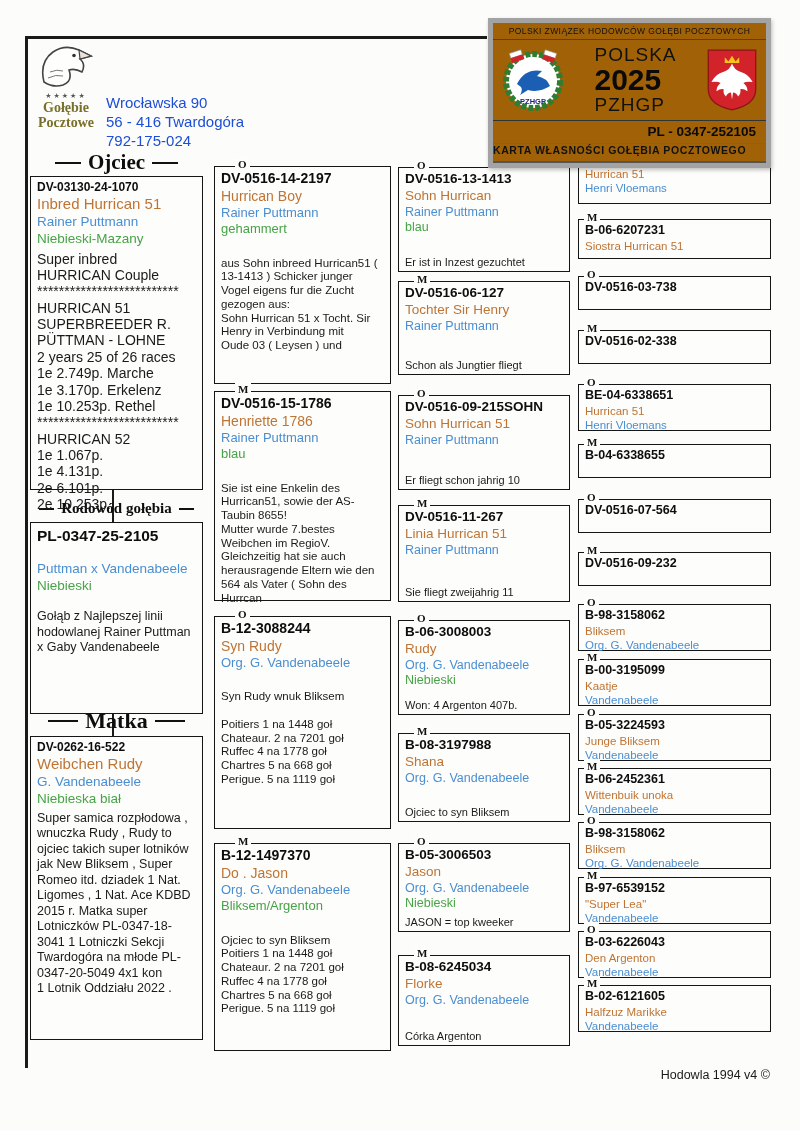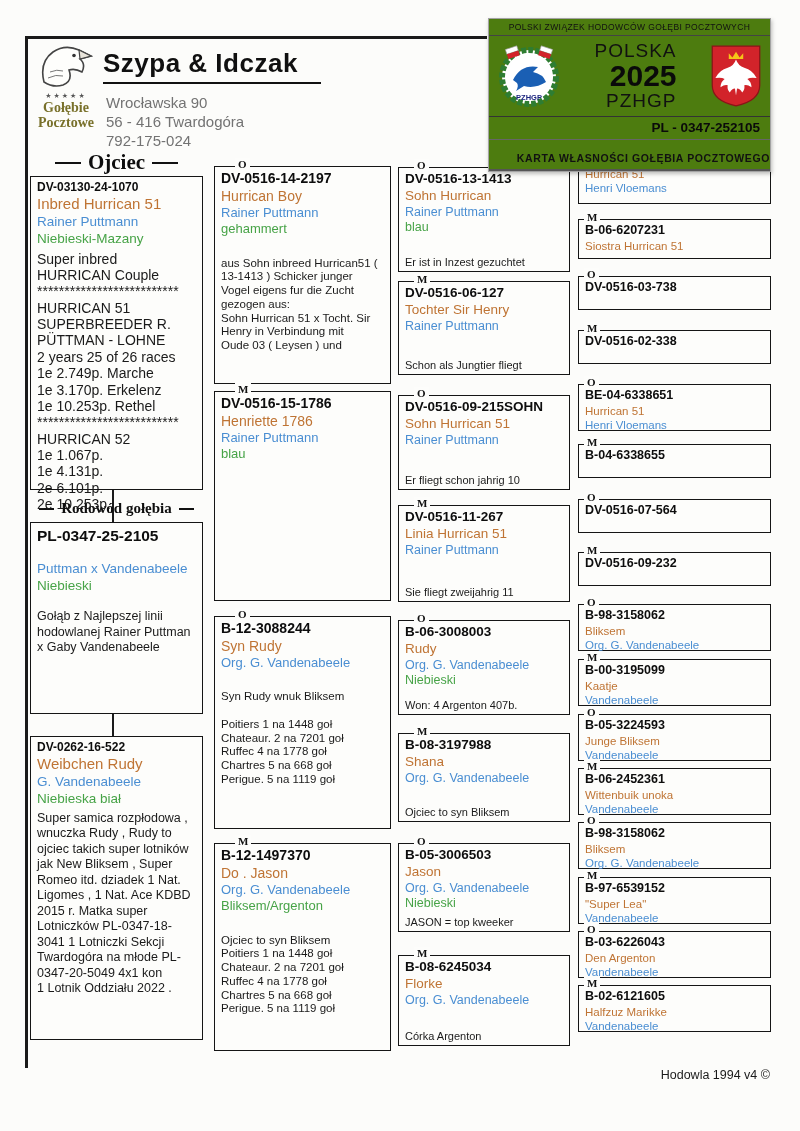--- a/index.html
+++ b/index.html
@@ -6,32 +6,32 @@
   html,body { background:#d9d9d9; }
   body { font-family:"Liberation Sans", sans-serif; }
   .page { position:relative; width:800px; height:1131px; background:#fcfcfa; overflow:hidden; margin:0 auto; }
   .frame-line { position:absolute; background:#1a1a1a; }
 
   
   .logo-wrap { position:absolute; left:30px; top:42px; width:72px; text-align:center; }
   .logo-stars { font-size:7px; letter-spacing:2px; color:#555; }
   .logo-name { font-family:"Liberation Serif", serif; font-weight:700; font-size:14px; color:#78702a; line-height:1.1; }
   .breeder-title { position:absolute; left:103px; top:48px; font-size:26px; font-weight:700; color:#101010; border-bottom:2.5px solid #111; padding-bottom:3px; width:218px; letter-spacing:0.5px; }
-  .addr { position:absolute; left:106px; font-size:15px; color:#737373; }
+  .addr { position:absolute; left:106px; font-size:15px; color:#1d4ed8; }
 
   
-  .badge { position:absolute; left:488px; top:18px; width:283px; background:#4d7c0f; border:1px solid #a3a3a3; box-shadow:1px 2px 4px rgba(0,0,0,.25); z-index:20; }
+  .badge { position:absolute; left:488px; top:18px; width:283px; background:#a16207; border:5px solid #a3a3a3; box-shadow:1px 2px 4px rgba(0,0,0,.25); z-index:20; }
   .badge-fed { font-size:8.5px; letter-spacing:.4px; text-align:center; padding:3px 2px; border-bottom:1px solid #444; color:#111; white-space:nowrap; overflow:hidden; }
   .badge-main { height:80px; display:flex; align-items:center; justify-content:space-between; padding:2px 8px; }
-  .badge-center { text-align:right; line-height:1.02; }
+  .badge-center { text-align:left; line-height:1.02; }
   .badge-country { font-size:19px; color:#111; letter-spacing:1px; }
   .badge-year { font-size:30px; font-weight:700; color:#0a0a0a; }
   .badge-org { font-size:19px; color:#111; letter-spacing:1px; }
   .badge-ringrow { display:flex; justify-content:flex-end; border-top:1.5px solid #333; padding:3px 10px 4px 10px; font-weight:700; font-size:13.5px; color:#0a0a0a; }
-  .badge-cardtitle { border-top:1px solid #666; font-weight:700; font-size:10.5px; letter-spacing:.6px; text-align:right; padding:12px 0 5px 0; color:#111; border-bottom:2px solid #555; white-space:nowrap; }
+  .badge-cardtitle { border-top:1px solid #666; font-weight:700; font-size:10.5px; letter-spacing:.6px; text-align:left; padding:0 0 5px 0; color:#111; border-bottom:2px solid #555; white-space:nowrap; }
 
   
   .box { position:absolute; border:1.6px solid #151515; background:#fdfdfb; padding:3px 6px; z-index:2; }
   .ring { font-weight:700; color:#0d0d0d; line-height:1.25; }
   .name { color:#bf7434; line-height:1.25; }
   .breeder { color:#4a8ed2; line-height:1.25; }
   .colorline { color:#47a347; line-height:1.25; }
   .info { color:#1a1a1a; white-space:pre-line; }
   .sex { position:absolute; top:-9px; background:#fdfdfb; padding:0 3px; font-weight:700; font-size:11px; color:#111; font-family:"Liberation Serif", serif; z-index:3; }
 
@@ -75,21 +75,20 @@
     <svg width="62" height="46" viewBox="0 0 60 46">
       <path d="M8 40 Q3 20 17 10 Q29 2 43 8 L55 14 L44 17 Q50 22 46 30 Q39 26 33 28 Q37 39 27 43 Q17 46 8 40 Z" fill="#fefefc" stroke="#444" stroke-width="1.6"></path>
       <path d="M43 8 L55 14 L44 17 Z" fill="#e8e4da" stroke="#444" stroke-width="1.2"></path>
       <circle cx="38" cy="13.5" r="1.8" fill="#333"></circle>
       <path d="M12 36 Q20 32 27 34 M14 30 Q21 27 27 29" fill="none" stroke="#777" stroke-width="1"></path>
     </svg>
     <div class="logo-stars">★★★★★</div>
     <div class="logo-name">Gołębie</div>
     <div class="logo-name">Pocztowe</div>
   </div>
-  <div class="breeder-title">Szypa &amp; Idczak</div>
   <div class="addr" style="top:94px">Wrocławska 90</div>
   <div class="addr" style="top:113px">56 - 416  Twardogóra</div>
   <div class="addr" style="top:132px">792-175-024</div>
 
   <div class="badge">
     <div class="badge-fed">POLSKI ZWIĄZEK HODOWCÓW GOŁĘBI POCZTOWYCH</div>
     <div class="badge-main">
       <svg width="64" height="64" viewBox="0 0 64 64">
         <circle cx="32" cy="33" r="27" fill="#ffffff" stroke="#2e7d32" stroke-width="6" stroke-dasharray="5 2"></circle>
         <g transform="rotate(-18 14 10)">
@@ -116,20 +115,21 @@
     </div>
     <div class="badge-ringrow">
       <span>PL - 0347-25</span>
       <span>2105</span>
     </div>
     <div class="badge-cardtitle">KARTA  WŁASNOŚCI  GOŁĘBIA  POCZTOWEGO</div>
   </div>
 
   <div class="sec-title t-father">Ojciec</div>
   <div class="sec-title t-subject">Rodowód gołębia</div>
+  <div class="sec-title t-mother">Matka</div>
 
   <div class="frame-line" style="left:112px;top:490px;width:2px;height:32px"></div>
   <div class="frame-line" style="left:112px;top:700px;width:2px;height:36px"></div>
 
   <div class="box c1" style="left:30px;top:176px;width:173px;height:314px">
     <div class="ring">DV-03130-24-1070</div>
     <div class="name">Inbred Hurrican 51</div>
     <div class="breeder">Rainer Puttmann</div>
     <div class="colorline">Niebieski-Mazany</div>
     <div class="info">Super inbred
@@ -176,20 +176,23 @@
 Sohn Hurrican 51 x Tocht. Sir Henry in Verbindung mit
 Oude 03 ( Leysen ) und</div>
   </div>
 
   <div class="box c2" style="left:214px;top:391px;width:177px;height:210px">
     <span class="sex">M</span>
     <div class="ring">DV-0516-15-1786</div>
     <div class="name">Henriette 1786</div>
     <div class="breeder">Rainer Puttmann</div>
     <div class="colorline">blau</div>
+    <div class="info">Sie ist eine Enkelin des Hurrican51, sowie der AS-Taubin 8655!
+Mutter wurde 7.bestes Weibchen im RegioV.
+Gleichzeitig hat sie auch herausragende Eltern wie den 564 als Vater ( Sohn des Hurrcan</div>
   </div>
 
   <div class="box c2" style="left:214px;top:616px;width:177px;height:213px">
     <span class="sex">O</span>
     <div class="ring">B-12-3088244</div>
     <div class="name">Syn Rudy</div>
     <div class="breeder">Org. G. Vandenabeele</div>
     <div class="info">Syn Rudy wnuk Bliksem
 
 Poitiers 1 na 1448 goł

